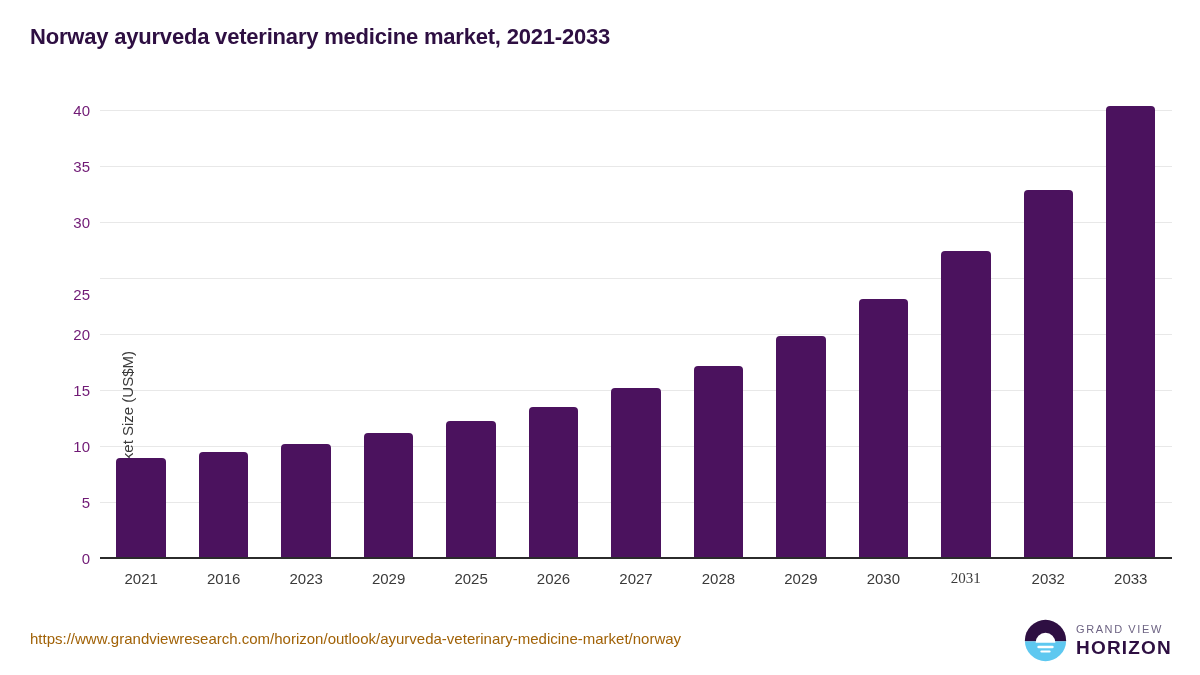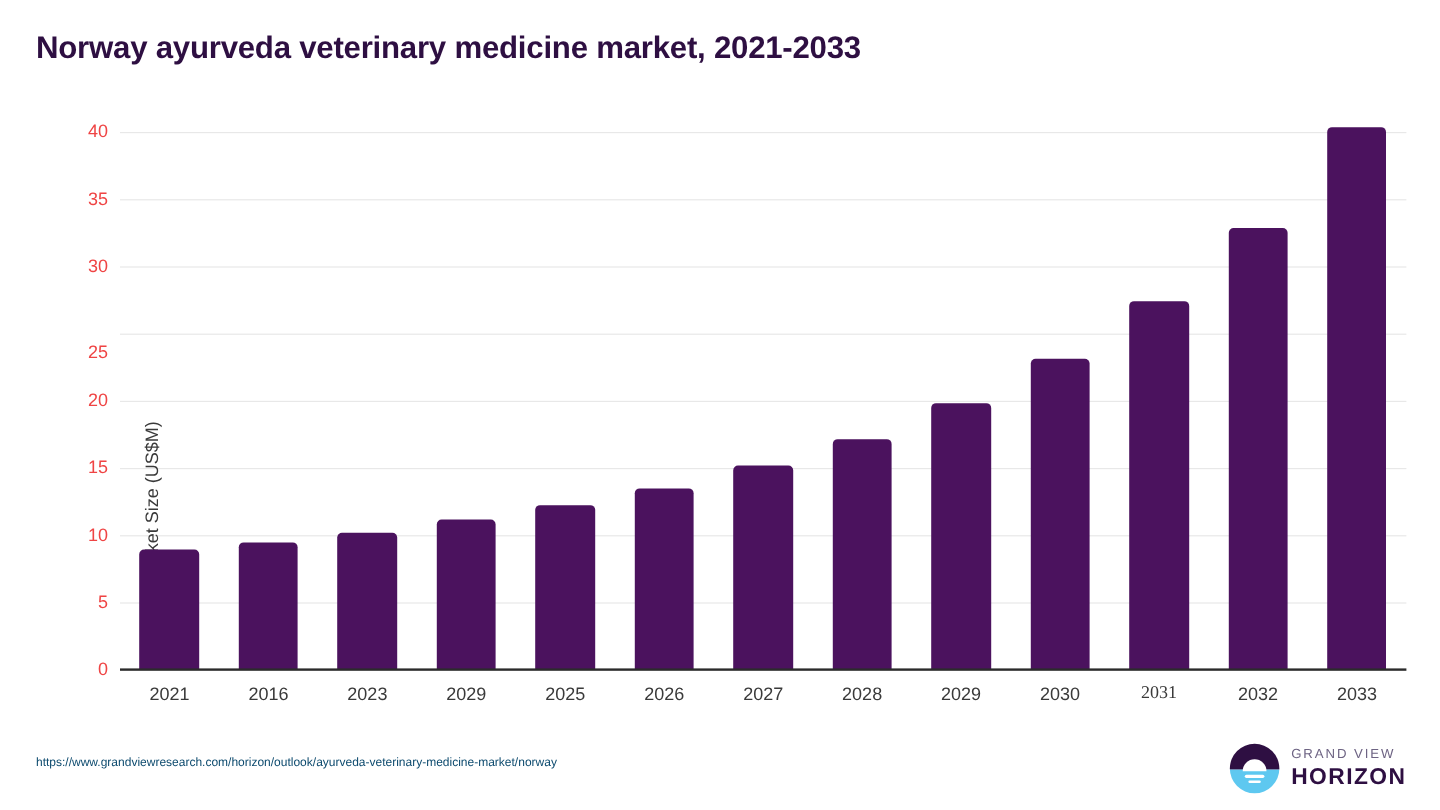--- a/index.html
+++ b/index.html
@@ -20,21 +20,21 @@
     left: 0; top: 0;
     width: 1200px;
     height: 675px;
     background: #ffffff;
     box-sizing: border-box;
   }
   #chart-title {
     position: absolute;
     left: 30px;
     top: 24px;
-    font-size: 26px;
+    font-size: 22px;
     font-weight: bold;
     letter-spacing: -0.2px;
     color: #2e0f42;
     white-space: nowrap;
   }
   
   #plot-area {
     position: absolute;
     left: 100px;
     top: 110px;
@@ -67,21 +67,21 @@
     left: 40px;
     top: 110px;
     width: 50px;
     height: 448px;
   }
   .y-tick-label {
     position: absolute;
     right: 0;
     transform: translateY(-50%);
     font-size: 15px;
-    color: #ef4444;
+    color: #701a75;
     text-align: right;
     white-space: nowrap;
   }
   #y-axis-title {
     position: absolute;
     left: -183px;
     top: 300px;
     width: 420px;
     text-align: center;
     transform: rotate(-90deg);
@@ -123,22 +123,22 @@
     text-align: center;
     font-size: 15px;
     color: #3a3a3a;
     white-space: nowrap;
   }
   
   #source-url {
     position: absolute;
     left: 30px;
     top: 630px;
-    font-size: 10px;
-    color: #0c4a6e;
+    font-size: 15px;
+    color: #a16207;
     white-space: nowrap;
   }
   #brand-logo {
     position: absolute;
     right: 28px;
     top: 619px;
     display: flex;
     align-items: center;
     gap: 9px;
   }

